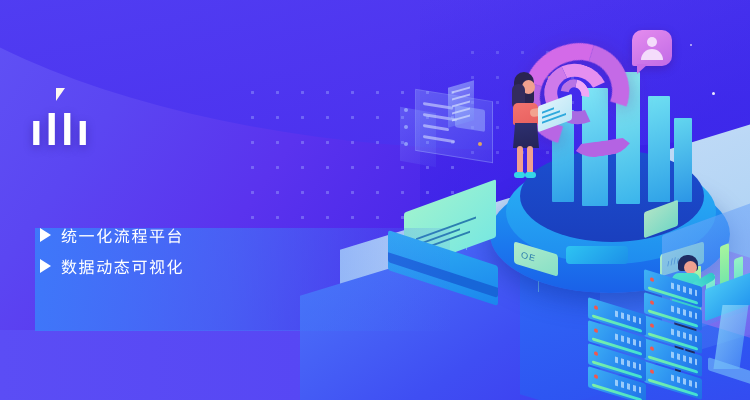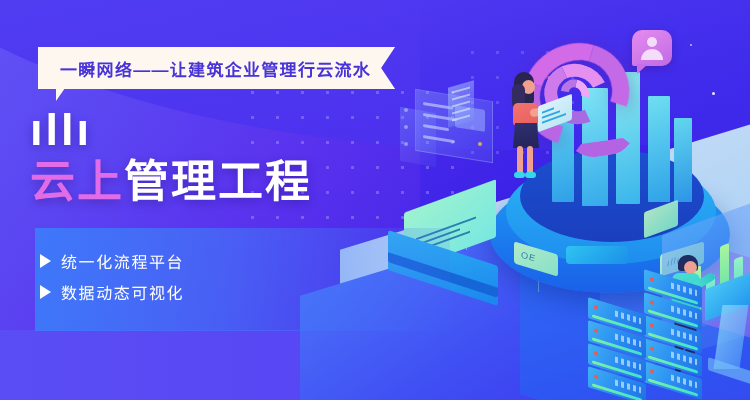--- a/index.html
+++ b/index.html
@@ -41,21 +41,21 @@
     border-left:9px solid #fdf7f0;border-bottom:13px solid transparent;border-top:0;}
 
   .headline{position:absolute;left:30px;top:104px;width:400px;}
   .h-line{font-size:45px;line-height:52px;font-weight:700;letter-spacing:3px;color:#ffffff;
     text-shadow:0 3px 10px rgba(30,10,100,.35);}
   .h-line.second{letter-spacing:2px;}
   .h-accent{color:#e06ce8;text-shadow:0 3px 10px rgba(60,10,110,.4);}
 
   .bullet-band{position:absolute;left:35px;top:228px;width:415px;height:103px;
     background:linear-gradient(95deg,rgba(60,124,250,.92) 0%,rgba(64,120,248,.62) 48%,rgba(74,96,246,.08) 100%);}
-  .bullets{position:absolute;left:40px;top:246px;width:320px;}
+  .bullets{position:absolute;left:40px;top:220px;width:320px;}
   .bullet{display:flex;align-items:center;height:30px;margin-bottom:1px;}
   .tri{width:0;height:0;border-left:11px solid #ffffff;border-top:7px solid transparent;
     border-bottom:7px solid transparent;margin-right:10px;flex:0 0 auto;}
   .bullet-txt{font-size:16px;letter-spacing:1.6px;color:#ffffff;white-space:nowrap;}
 
   
   .ui-card{position:absolute;left:415px;top:95px;width:78px;height:62px;
     background:linear-gradient(135deg,rgba(150,175,255,.34),rgba(110,140,250,.16));
     transform:skewY(9deg);border:1px solid rgba(190,210,255,.22);}
   .ui-card .cl{position:absolute;left:7px;height:3px;background:rgba(220,230,255,.55);border-radius:2px;}
@@ -365,28 +365,24 @@
         <div class="unit">
             <i class="red"></i>
             <i class="bars"></i>
             <i class="led"></i>
           </div>
       </div>
     </div>
 
   </div>
 
-  <div class="ribbon">
-    <span>一瞬网络——让建筑企业管理行云流水</span>
-  </div>
   <div class="ribbon-tail"></div>
 
   <div class="headline">
     <div class="h-line">ıllı</div>
-    <div class="h-line second"><span class="h-accent">云上</span><span>管理工程</span></div>
   </div>
 
   <div class="bullet-band"></div>
   <div class="bullets">
     <div class="bullet">
       <span class="tri"></span>
       <span class="bullet-txt">统一化流程平台</span>
     </div>
     <div class="bullet">
       <span class="tri"></span>

